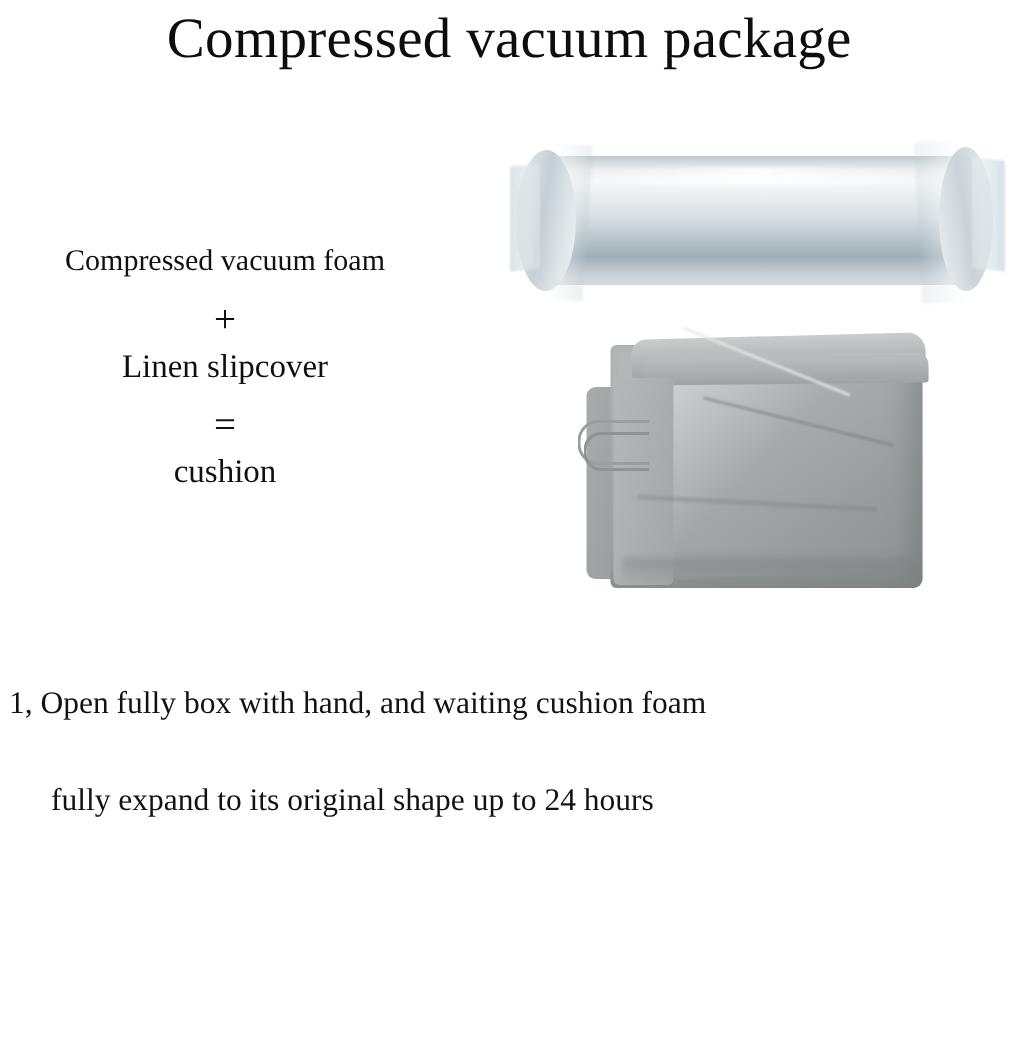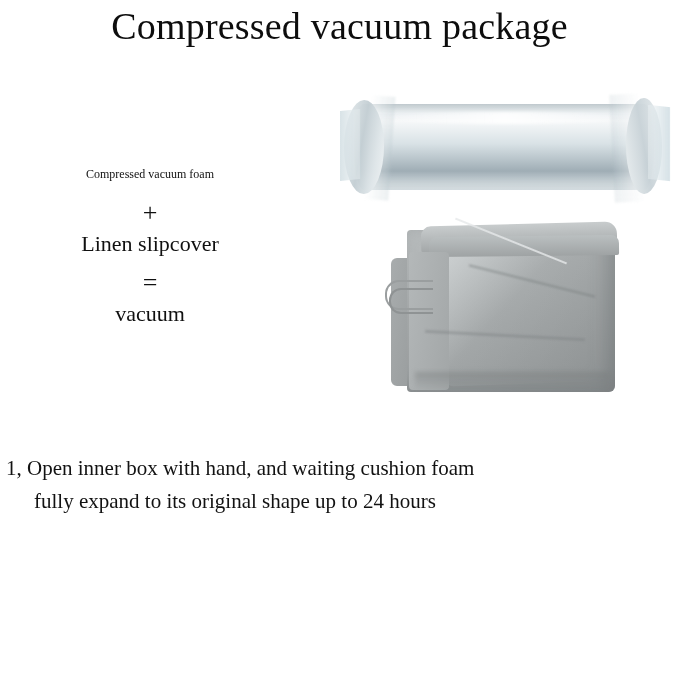--- a/index.html
+++ b/index.html
@@ -38,21 +38,21 @@
 
   
   .equation {
     position: absolute;
     left: 0px;
     top: 160px;
     width: 300px;
     text-align: center;
   }
   .eq-line {
-    font-size: 12px;
+    font-size: 20px;
     line-height: 28px;
     color: #101010;
     white-space: nowrap;
   }
   .eq-line.small {
     font-size: 22px;
   }
   .eq-op {
     font-size: 26px;
     line-height: 34px;
@@ -304,37 +304,38 @@
     width: 660px;
   }
   .instr-line {
     font-size: 21px;
     line-height: 33px;
     color: #121212;
     white-space: nowrap;
   }
   .instr-line.indent {
     padding-left: 28px;
+    margin-top: 32px;
   }
 </style>
 </head>
 <body>
 
 <div class="page">
 
   <div class="title">Compressed vacuum package</div>
 
   <div class="equation">
     <div class="eq-line">Compressed vacuum foam</div>
     <div class="eq-gap"></div>
     <div class="eq-op">+</div>
     <div class="eq-line small">Linen slipcover</div>
     <div class="eq-gap"></div>
     <div class="eq-op">=</div>
-    <div class="eq-line small">vacuum</div>
+    <div class="eq-line small">cushion</div>
   </div>
 
   <div class="photo-roll">
     <div class="roll-wrap">
       <div class="roll-body"></div>
       <div class="roll-shine"></div>
       <div class="roll-crease-a"></div>
       <div class="roll-crease-b"></div>
       <div class="roll-cap-left"></div>
       <div class="roll-cap-right"></div>
@@ -352,17 +353,17 @@
     <div class="fab-leftflap2"></div>
     <div class="fab-crease1"></div>
     <div class="fab-crease2"></div>
     <div class="fab-crease3"></div>
     <div class="fab-shadow-bottom"></div>
     <div class="fab-cord"></div>
     <div class="fab-cord2"></div>
   </div>
 
   <div class="instructions">
-    <div class="instr-line">1, Open inner box with hand, and waiting cushion foam</div>
+    <div class="instr-line">1, Open fully box with hand, and waiting cushion foam</div>
     <div class="instr-line indent">fully expand to its original shape up to 24 hours</div>
   </div>
 
 </div>
 
 </body></html>

